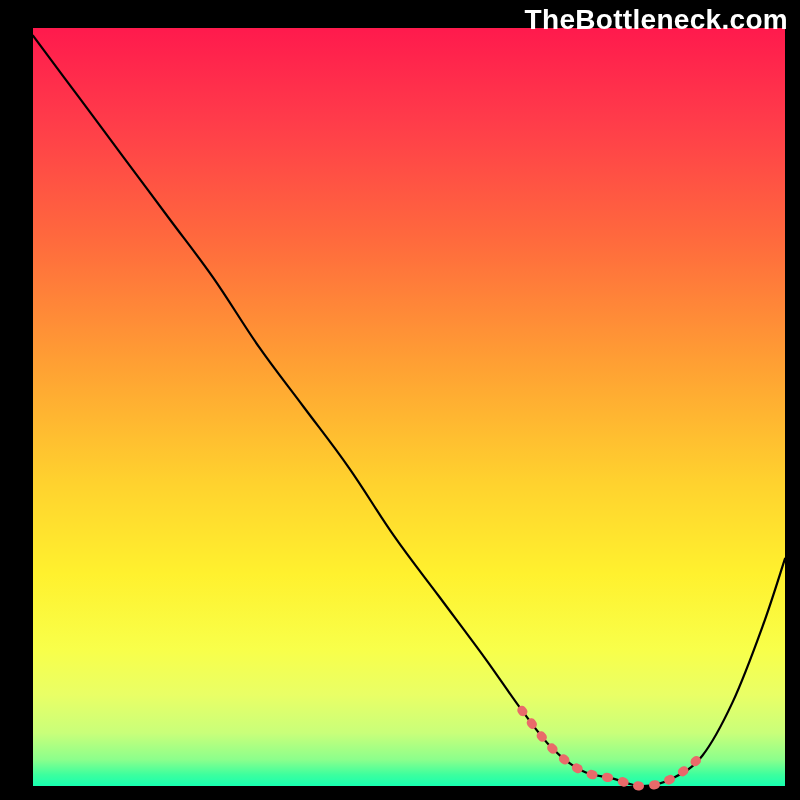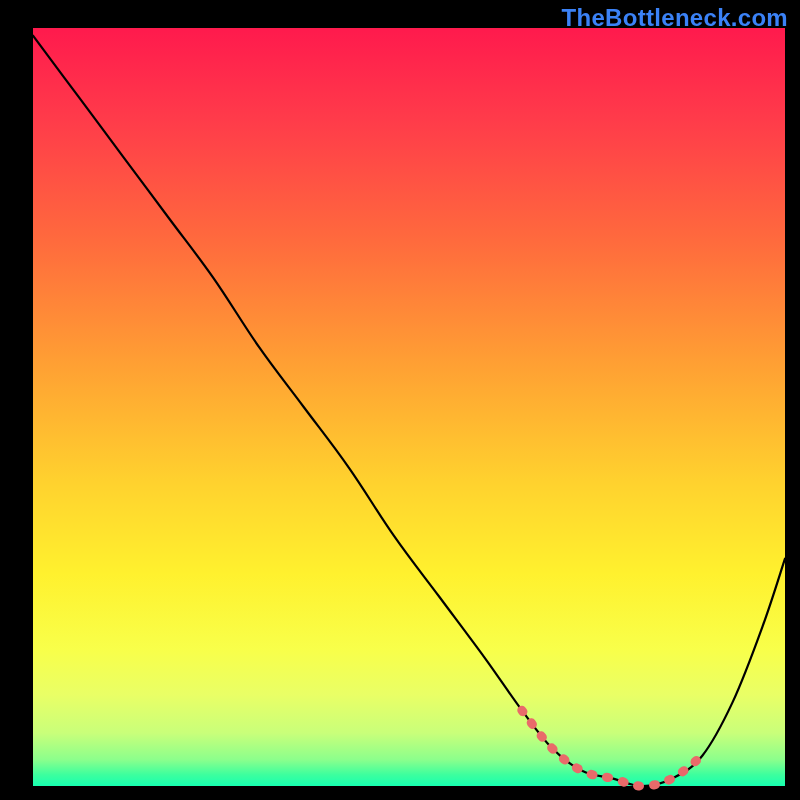--- a/index.html
+++ b/index.html
@@ -14,22 +14,22 @@
   .frame {
     position: relative;
     width: 800px;
     height: 800px;
     background: #000;
   }
   .watermark {
     position: absolute;
     top: 4px;
     right: 12px;
-    color: #3b82f6;
-    font-size: 24px;
+    color: #ffffff;
+    font-size: 28px;
     font-weight: 600;
     letter-spacing: 0.3px;
     z-index: 10;
   }
   svg {
     position: absolute;
     top: 0;
     left: 0;
   }
 </style>

